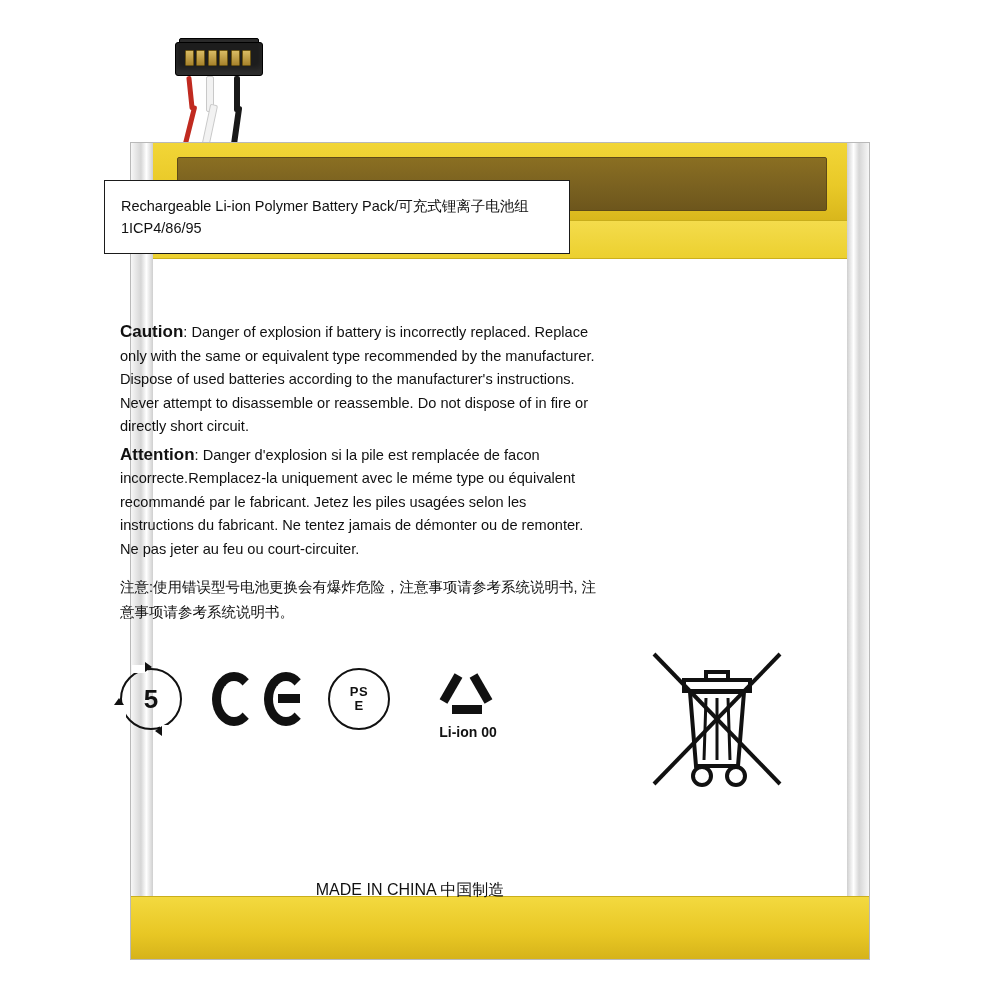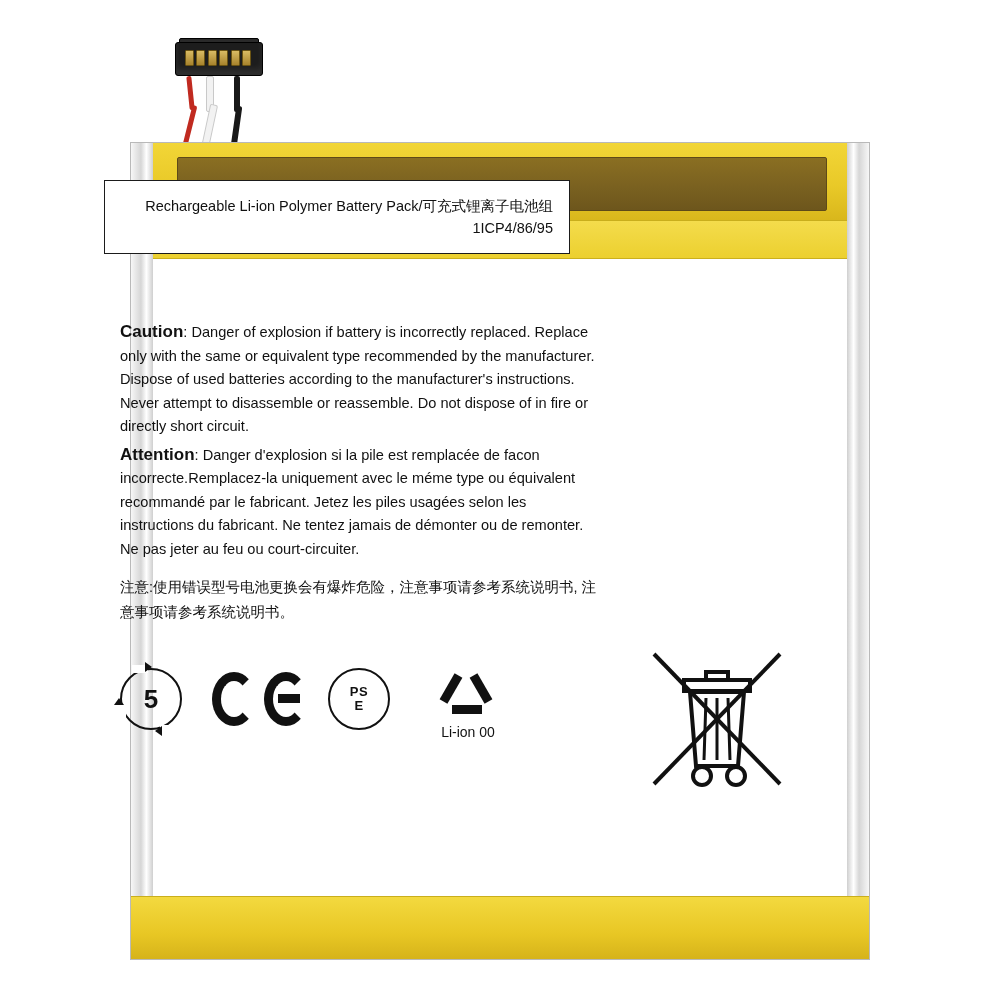--- a/index.html
+++ b/index.html
@@ -144,21 +144,20 @@
   
   .spec-box {
     position: absolute;
     left: 104px;
     top: 180px;
     width: 466px;
     border: 1px solid #1b1b1b;
     padding: 14px 16px 14px 16px;
     box-sizing: border-box;
     background: #fff;
-    text-align: right;
   }
   .spec-line {
     font-size: 14.5px;
     line-height: 22px;
     color: #111;
     white-space: nowrap;
   }
   .spec-line .inline-gap { display: inline-block; width: 34px; }
   .dc-sym {
     display: inline-block;
@@ -302,21 +301,21 @@
     background: #111;
   }
   .ic-liion .s1 { left: -2px; top: 22px; transform: rotate(-60deg); }
   .ic-liion .s2 { left: 28px; top: 22px; transform: rotate(60deg); }
   .ic-liion .s3 { left: 14px; top: 43px; }
   .ic-liion .cap {
     position: absolute;
     left: 0; right: 0; top: 62px;
     text-align: center;
     font-size: 14px;
-    font-weight: normal;
+    font-weight: bold;
     color: #111;
   }
 
   
   .ic-ccc { left: 410px; top: 20px; width: 86px; height: 58px; }
   .ic-ccc .oval {
     position: absolute;
     inset: 0;
     border: 2.5px solid #111;
     border-radius: 50%;
@@ -446,14 +445,17 @@
         <circle cx="88" cy="128" r="9" fill="none" stroke="#111" stroke-width="4"></circle>
 
         <line x1="54" y1="118" x2="88" y2="118" stroke="#111" stroke-width="3"></line>
 
         <line x1="6" y1="6" x2="132" y2="136" stroke="#111" stroke-width="4"></line>
         <line x1="132" y1="6" x2="6" y2="136" stroke="#111" stroke-width="4"></line>
       </svg>
     </div>
   </div>
 
+  <div class="made-wrap">
+    <span>MADE IN CHINA 中国制造</span>
+  </div>
 
 </div>
 
 </body></html>

